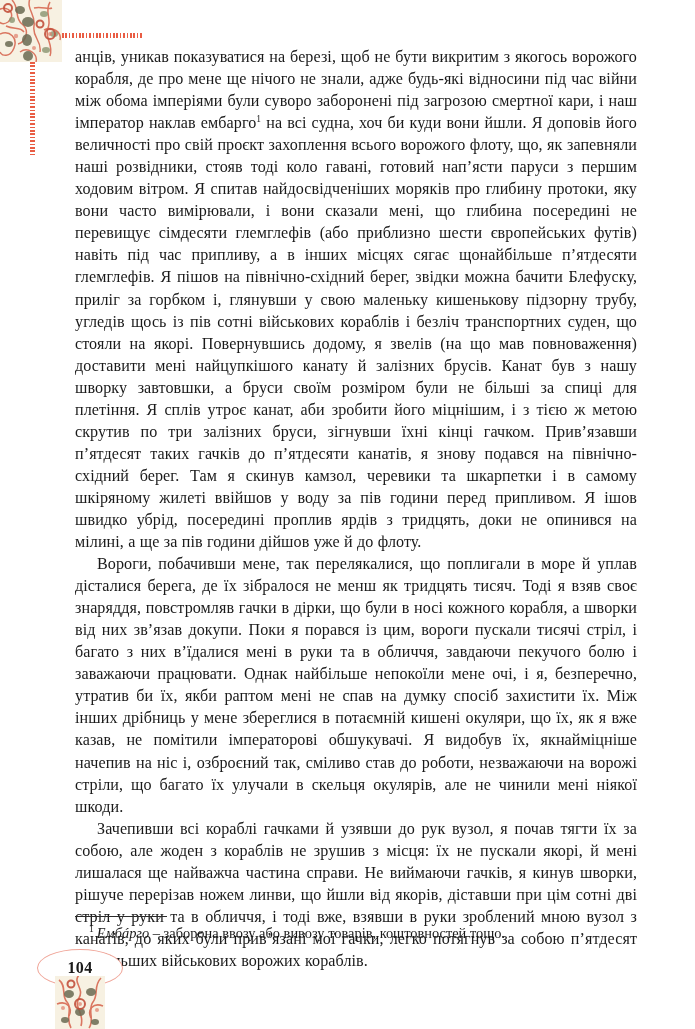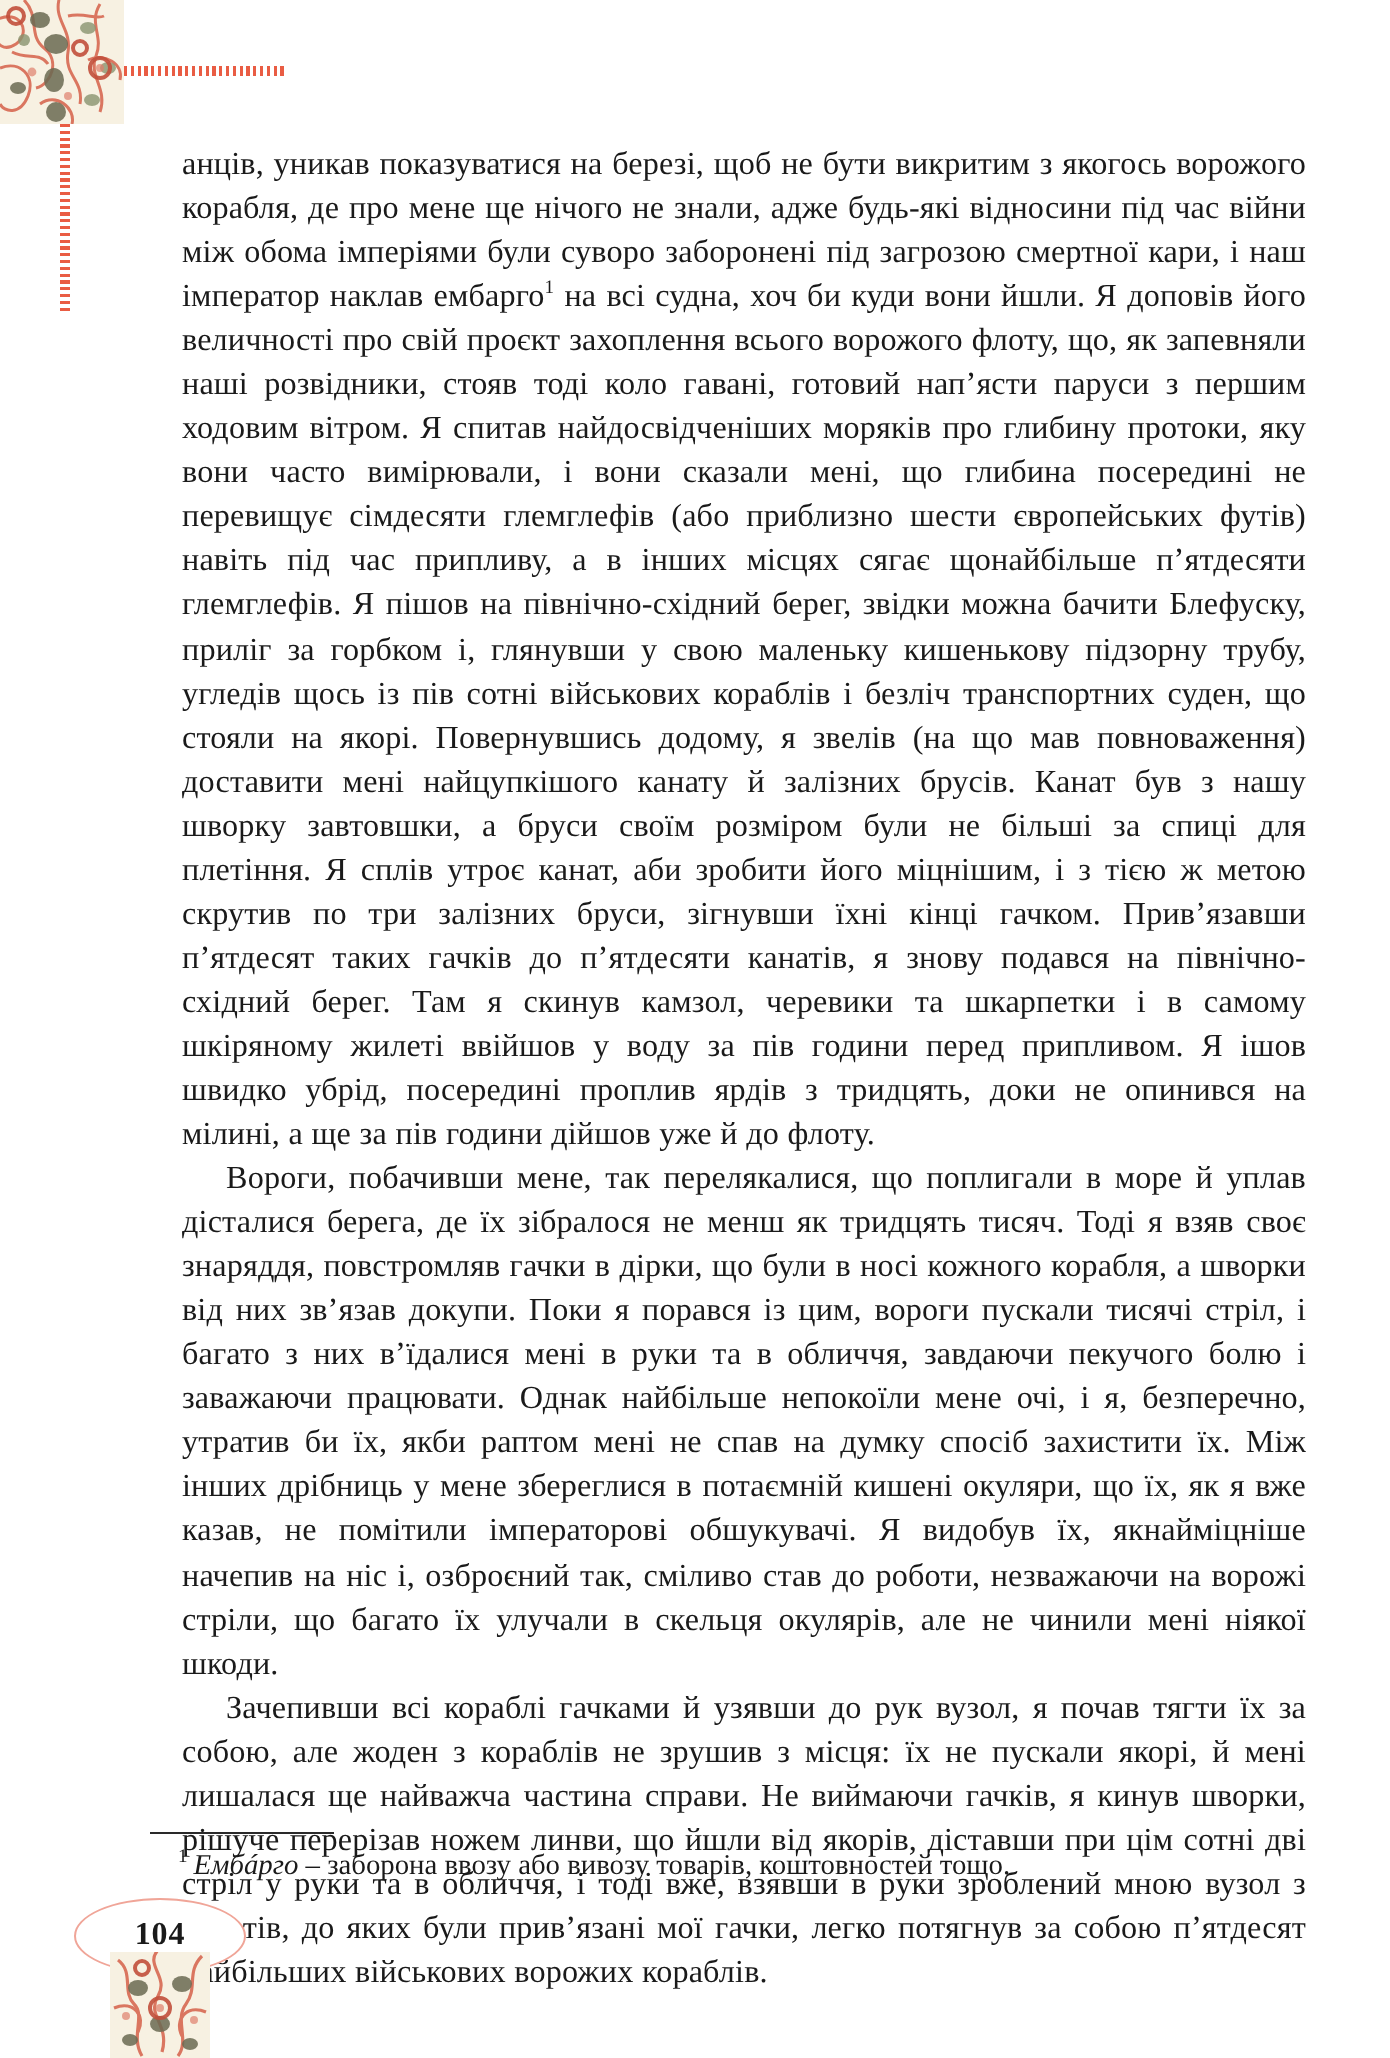--- a/index.html
+++ b/index.html
@@ -62,23 +62,22 @@
       #e8543a 0px, #e8543a 1.6px,
       rgba(255,255,255,0) 1.6px, rgba(255,255,255,0) 3.4px
     );
     opacity: 0.95;
   }
 
   
   .text-column {
     position: absolute;
     left: 75px;
-    top: 72px;
+    top: 46px;
     width: 562px;
-    margin-left: 16px;
   }
   .para {
     margin: 0;
     text-align: justify;
     text-align-last: left;
     font-size: 16.1px;
     line-height: 22.05px;
     letter-spacing: 0.08px;
     word-spacing: 0.2px;
     hyphens: manual;

